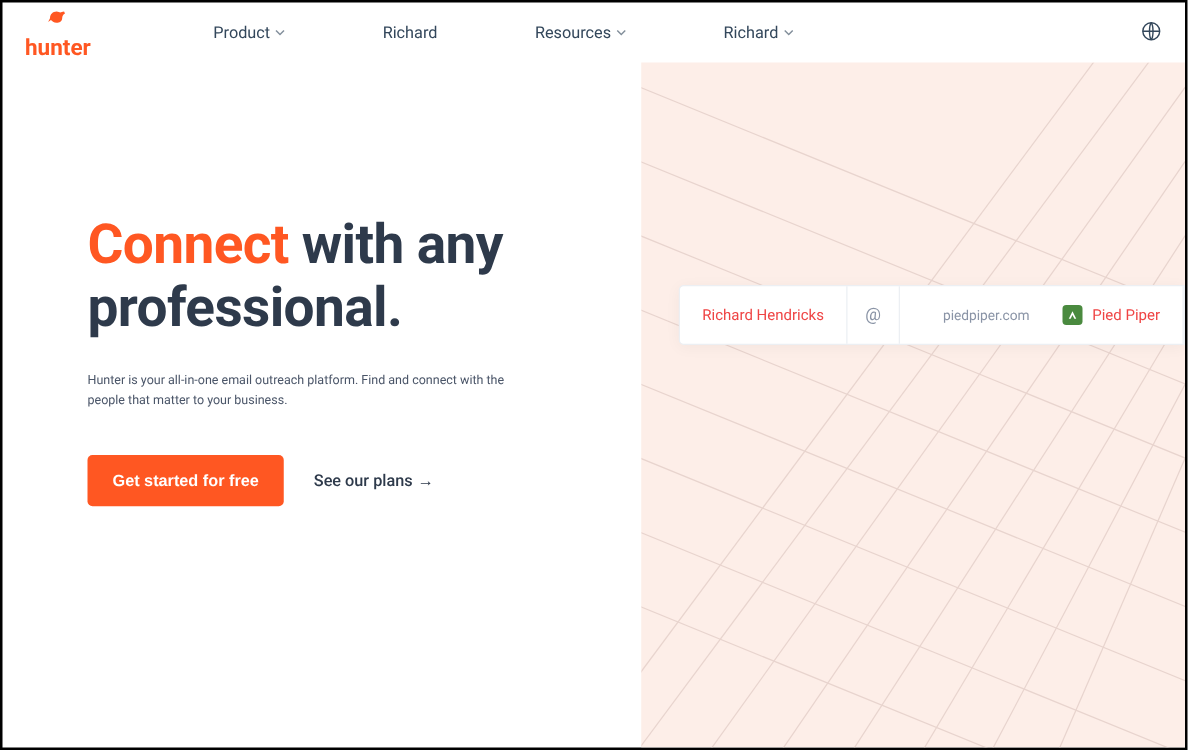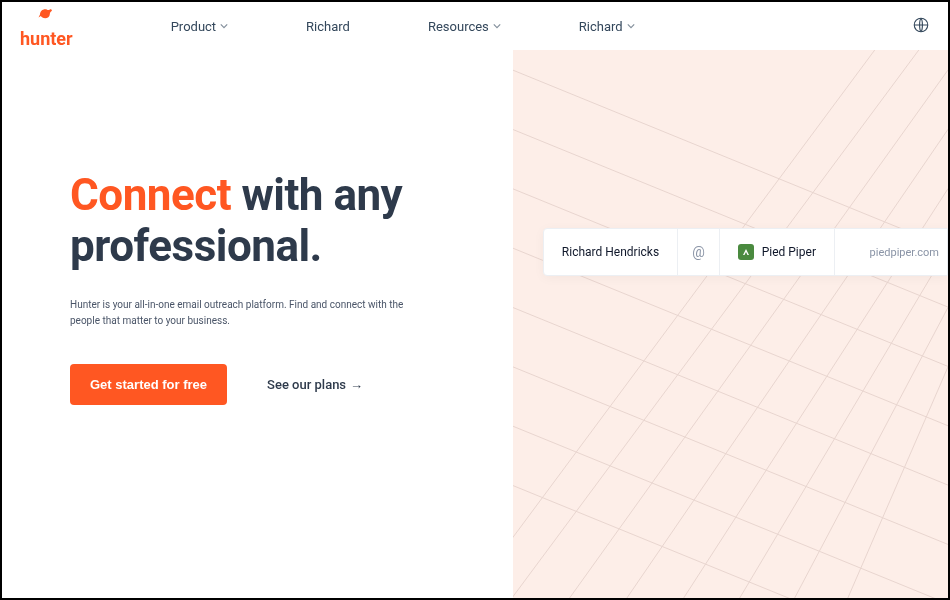--- a/index.html
+++ b/index.html
@@ -79,21 +79,21 @@
       margin-top: 26px;
       font-size: 10px;
       line-height: 1.55;
       color: #4a5568;
       max-width: 360px;
     }
     .cta-row {
       margin-top: 36px;
       display: flex;
       align-items: center;
-      gap: 40px;
+      gap: 24px;
     }
     .btn-primary {
       background: #ff5722;
       color: #fff;
       border: none;
       padding: 13px 20px;
       font-size: 13px;
       font-weight: 600;
       border-radius: 4px;
       cursor: pointer;
@@ -136,21 +136,21 @@
       background: #fff;
       border: 1px solid #eceff3;
       border-radius: 4px 0 0 4px;
       display: flex;
       align-items: center;
       box-shadow: 0 2px 12px rgba(0,0,0,0.04);
     }
     .card-cell {
       padding: 0 18px;
       font-size: 12px;
-      color: #0f172a;
+      color: #ef4444;
       border-right: 1px solid #eceff3;
       height: 100%;
       display: flex;
       align-items: center;
     }
     .card-cell.at { padding: 0 14px; color: #8a94a6; font-size: 14px; }
     .card-cell.company { gap: 8px; }
     .pp-logo {
       width: 16px;
       height: 16px;
@@ -239,24 +239,24 @@
       <line x1="440" y1="80" x2="70" y2="620"></line>
       <line x1="440" y1="140" x2="130" y2="620"></line>
       <line x1="440" y1="200" x2="190" y2="620"></line>
       <line x1="440" y1="260" x2="250" y2="620"></line>
       <line x1="440" y1="320" x2="310" y2="620"></line>
     </svg>
 
     <div class="card">
       <div class="card-cell">Richard Hendricks</div>
       <div class="card-cell at">@</div>
+      <div class="card-cell domain">piedpiper.com</div>
       <div class="card-cell company">
         <span class="pp-logo">
           <svg viewBox="0 0 10 10" fill="#fff">
               <path d="M2 8 L5 2 L8 8 L6.5 8 L5 5 L3.5 8 Z"></path>
             </svg>
         </span>
         <span>Pied Piper</span>
       </div>
-      <div class="card-cell domain">piedpiper.com</div>
     </div>
   </div>
 </section>
 
 </body></html>

